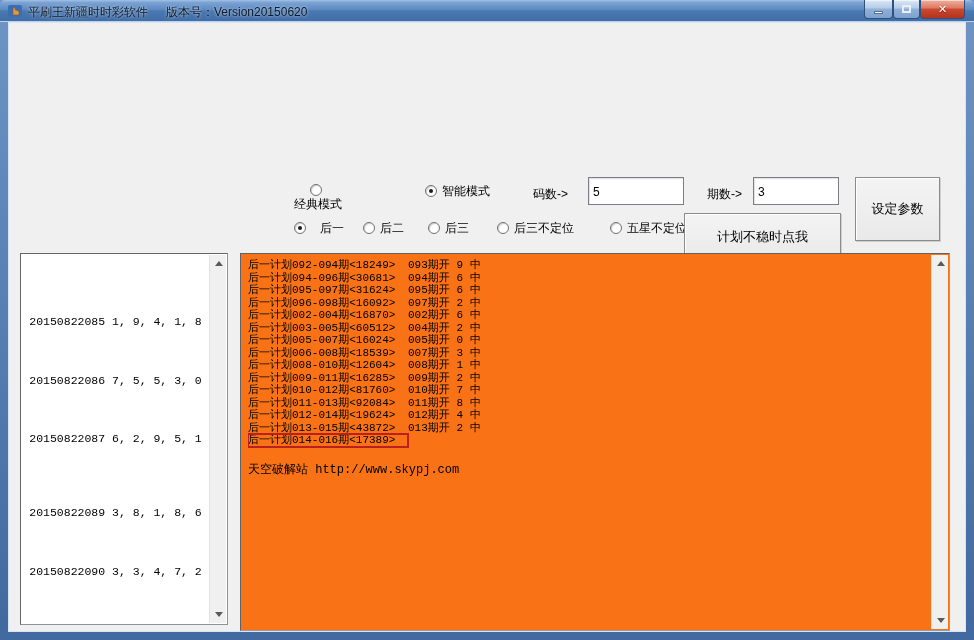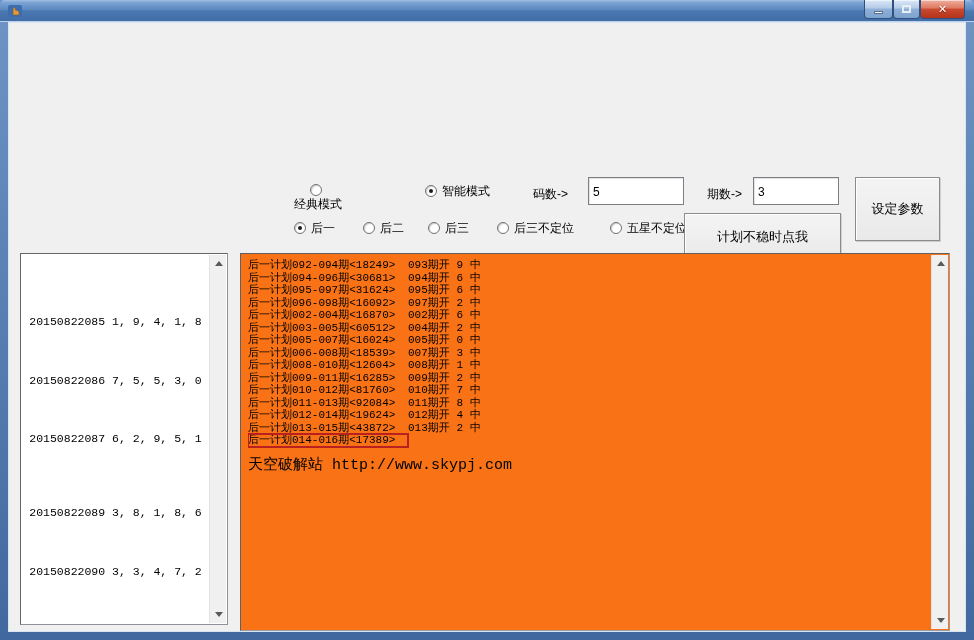--- a/index.html
+++ b/index.html
@@ -45,21 +45,21 @@
     border:1px solid #707070; box-shadow:inset 1px 1px 1px rgba(0,0,0,.2);
     margin-right:5px; position:relative; flex:0 0 12px;
   }
   .radio-circle.checked::after {
     content:""; position:absolute; left:3px; top:3px; width:4px; height:4px;
     border-radius:50%; background:#1a1a1a;
   }
   .radio-label { font-size:12px; color:#000; white-space:nowrap; }
   #mode-radios div.radio-item:nth-of-type(1){ left:294px; top:184px;flex-direction:column; }
   #mode-radios div.radio-item:nth-of-type(2){ left:425px; top:184px; }
-  #play-radios div.radio-item:nth-of-type(1){ left:294px; top:221px; }
+  #play-radios div.radio-item:nth-of-type(1){ left:294px; top:221px;gap:9px; }
   #play-radios div.radio-item:nth-of-type(2){ left:363px; top:221px; }
   #play-radios div.radio-item:nth-of-type(3){ left:428px; top:221px; }
   #play-radios div.radio-item:nth-of-type(4){ left:497px; top:221px; }
   #play-radios div.radio-item:nth-of-type(5){ left:610px; top:221px; }
   
   .fld-label { position:absolute; font-size:12px; color:#000; white-space:nowrap; }
   .lbl-mashu { left:533px; top:186px; }
   .lbl-qishu { left:707px; top:186px; }
   .txt {
     position:absolute; height:28px; border:1px solid #7b7f84; background:#fff;
@@ -106,30 +106,33 @@
     font-family:"Liberation Mono","DejaVu Sans Mono",monospace;
     font-size:11px; color:#000;
   }
   .plan-row { display:flex; height:12.5px; line-height:12.5px; white-space:pre; align-items:center; }
   .plan-col-plan { width:160px; flex:0 0 auto; }
   .plan-col-open { width:62px; flex:0 0 auto; }
   .plan-col-hit  { flex:0 0 auto; }
   .plan-row.hl .plan-col-plan {
     outline:2px solid var(--hl,#b22222); outline-offset:-1px;
   }
-  .site-note { margin-top:8px; white-space:pre; font-size:15px; }
+  .site-note { margin-top:14px; white-space:pre; font-size:12px; }
 </style>
 </head>
 <body>
 
 <div class="titlebar">
   <svg class="win-icon" viewBox="0 0 16 16">
     <rect x="1" y="2" width="14" height="12" rx="2" fill="#3b6db3"></rect>
     <path d="M6 12 L6 6 Q6 4.5 7.2 4.5 Q8.3 4.5 8.3 6 L8.3 7 Q10.8 7.2 11.6 8.2 Q12.4 9.2 12 12 Z" fill="#e09a3e" stroke="#8a5a1a" stroke-width=".6"></path>
   </svg>
+  <div class="title-text">
+    <span>平刷王新疆时时彩软件</span><span class="ver">版本号：Version20150620</span>
+  </div>
   <div class="winbtn btn-min">
     <div class="glyph-min"></div>
   </div>
   <div class="winbtn btn-max">
     <div class="glyph-max"></div>
   </div>
   <div class="winbtn btn-close">
     <span class="glyph-close">✕</span>
   </div>
 </div>

